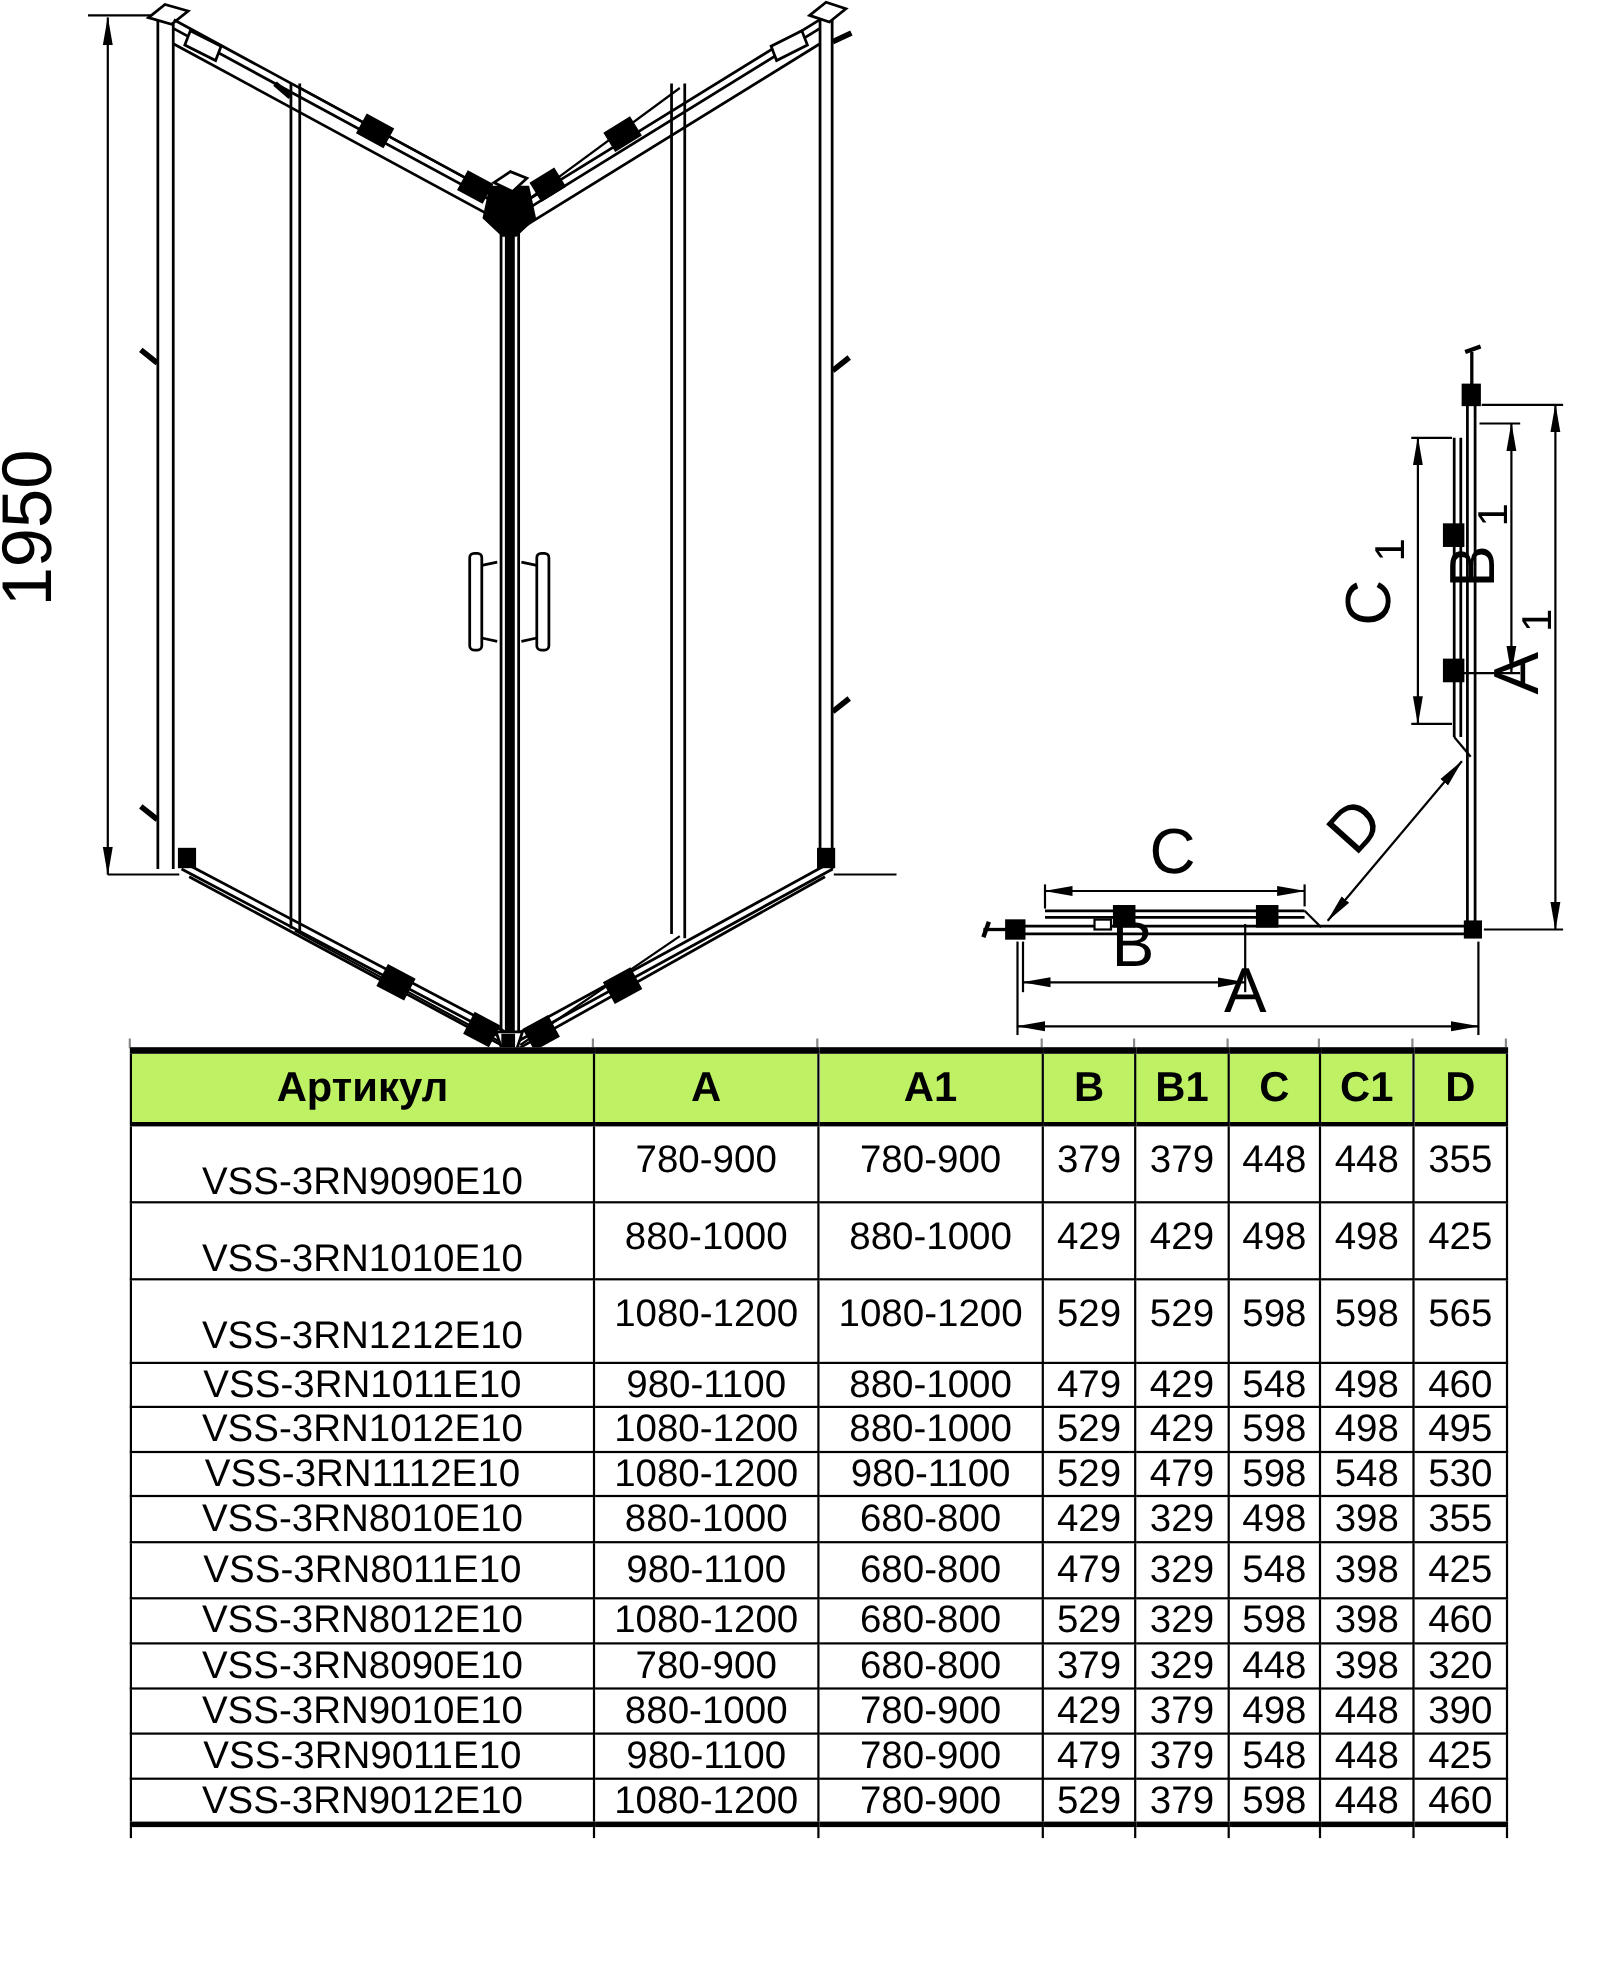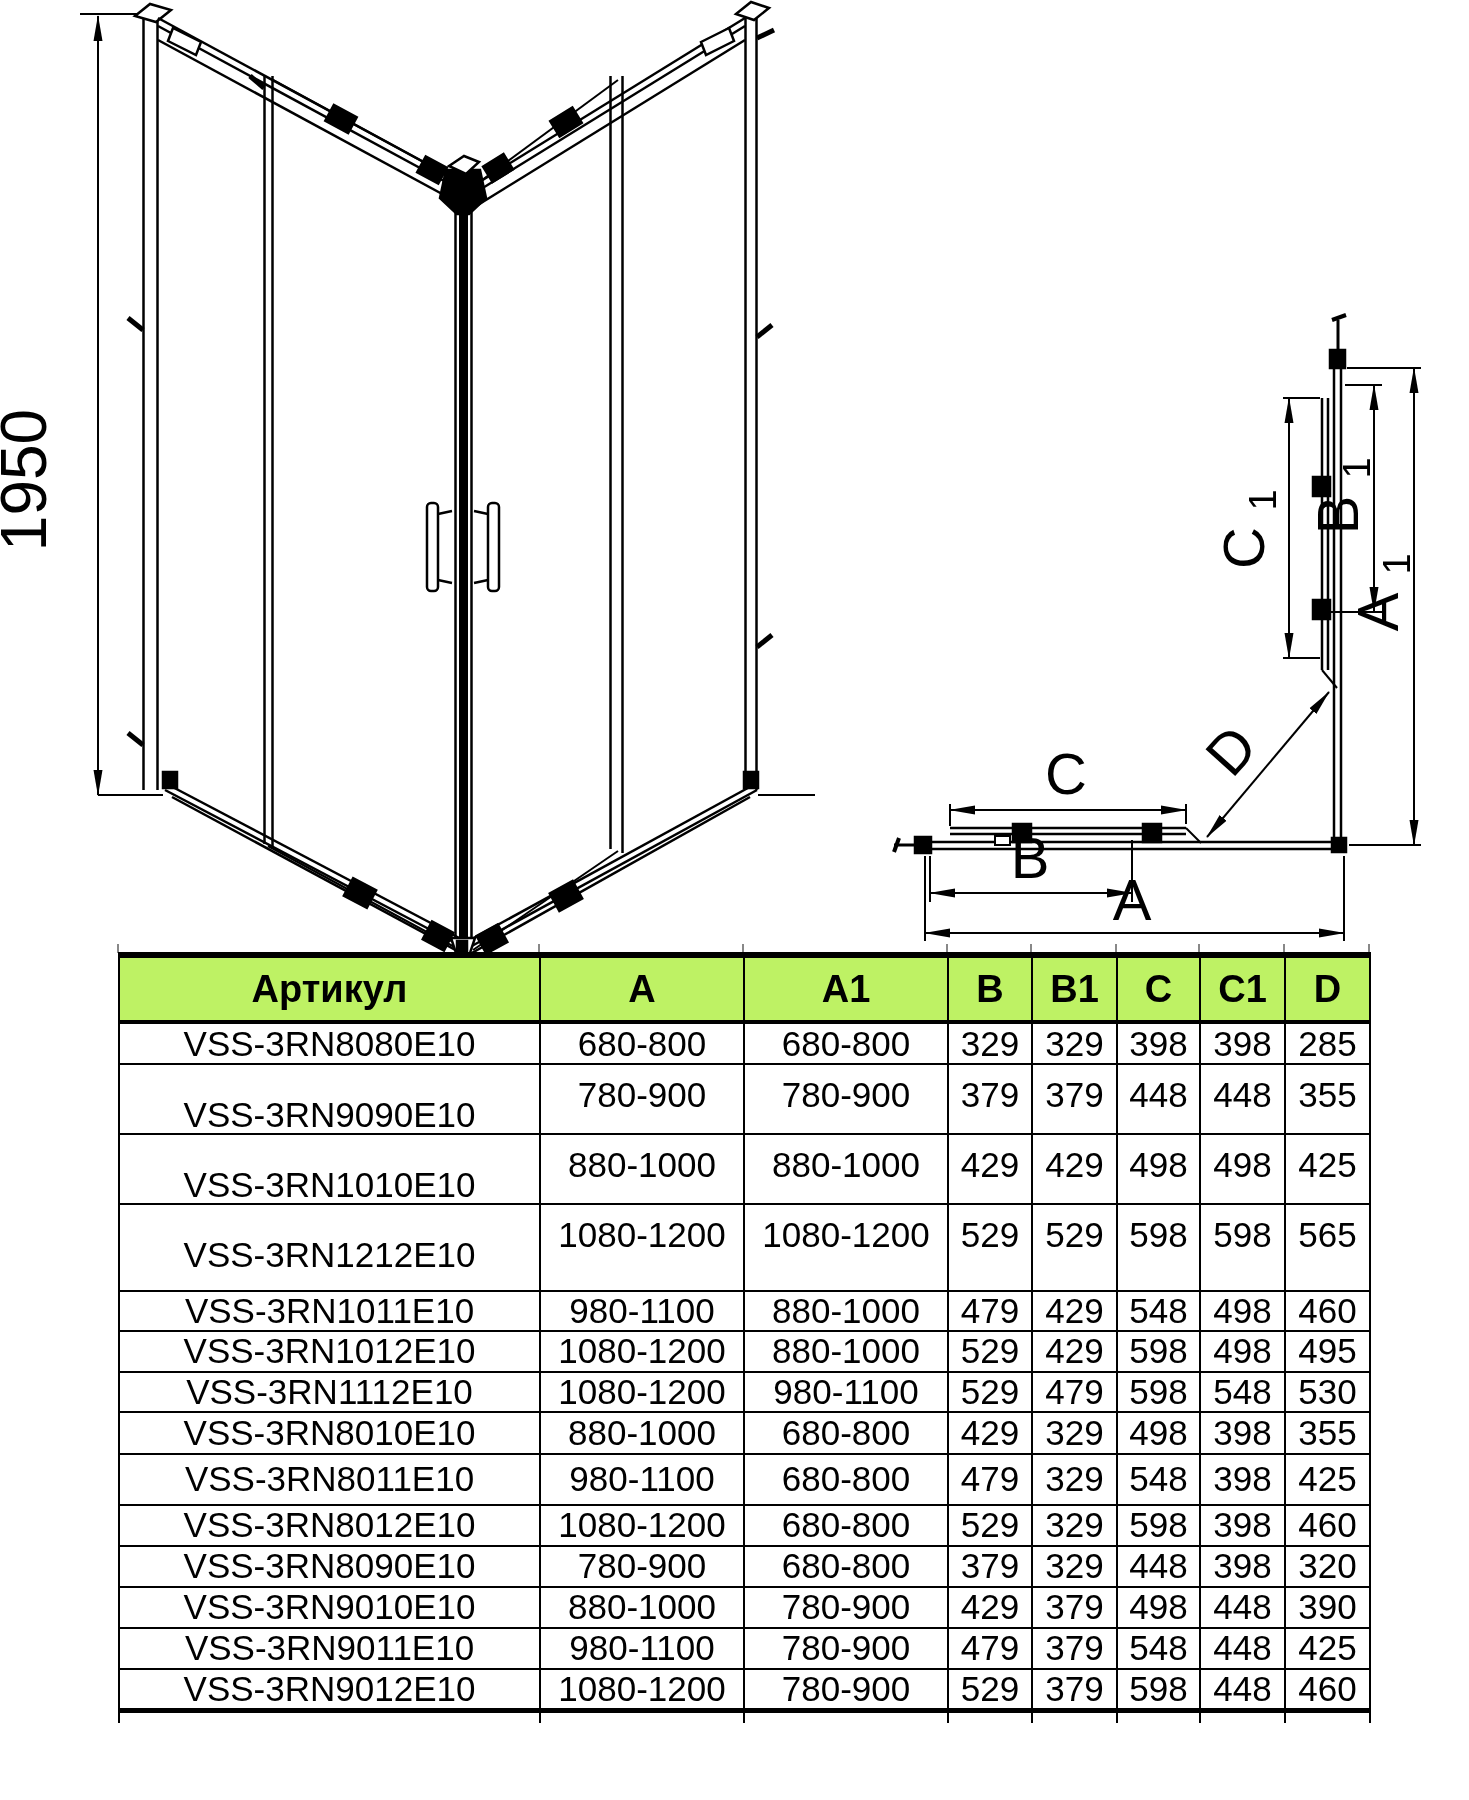--- a/index.html
+++ b/index.html
@@ -264,51 +264,41 @@
         <th>A</th>
         <th>A1</th>
         <th>B</th>
         <th>B1</th>
         <th>C</th>
         <th>C1</th>
         <th>D</th>
       </tr>
   </thead>
   <tbody id="table-body">
-      <tr style="height: 42px;">
-        <td class="article-cell">VSS-3RN8080E10</td>
-        <td class="value-cell">680-800</td>
-        <td class="value-cell">680-800</td>
-        <td class="value-cell">329</td>
-        <td class="value-cell">329</td>
-        <td class="value-cell">398</td>
-        <td class="value-cell">398</td>
-        <td class="value-cell">285</td>
-      </tr>
       <tr class="tall" style="height: 66px;">
         <td class="article-cell">VSS-3RN9090E10</td>
         <td class="value-cell">780-900</td>
         <td class="value-cell">780-900</td>
         <td class="value-cell">379</td>
         <td class="value-cell">379</td>
         <td class="value-cell">448</td>
         <td class="value-cell">448</td>
         <td class="value-cell">355</td>
       </tr>
       <tr class="tall" style="height: 70px;">
         <td class="article-cell">VSS-3RN1010E10</td>
         <td class="value-cell">880-1000</td>
         <td class="value-cell">880-1000</td>
         <td class="value-cell">429</td>
         <td class="value-cell">429</td>
         <td class="value-cell">498</td>
         <td class="value-cell">498</td>
         <td class="value-cell">425</td>
       </tr>
-      <tr class="tall" style="height: 87px;">
+      <tr class="tall" style="height: 76px;">
         <td class="article-cell">VSS-3RN1212E10</td>
         <td class="value-cell">1080-1200</td>
         <td class="value-cell">1080-1200</td>
         <td class="value-cell">529</td>
         <td class="value-cell">529</td>
         <td class="value-cell">598</td>
         <td class="value-cell">598</td>
         <td class="value-cell">565</td>
       </tr>
       <tr style="height: 40px;">

